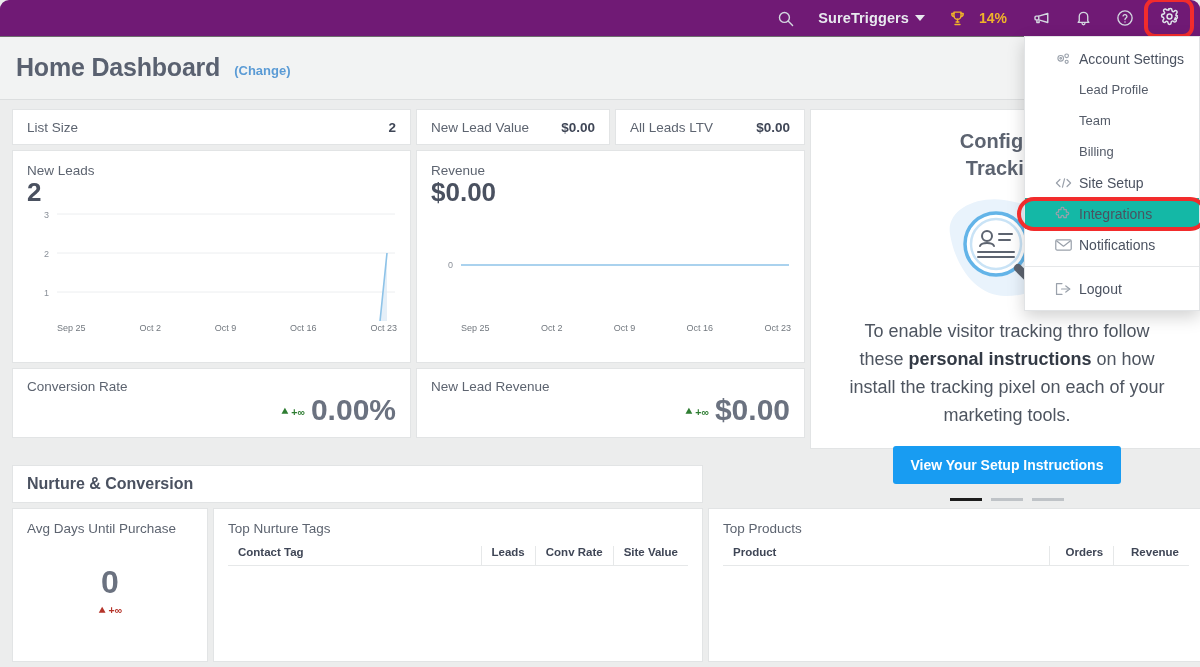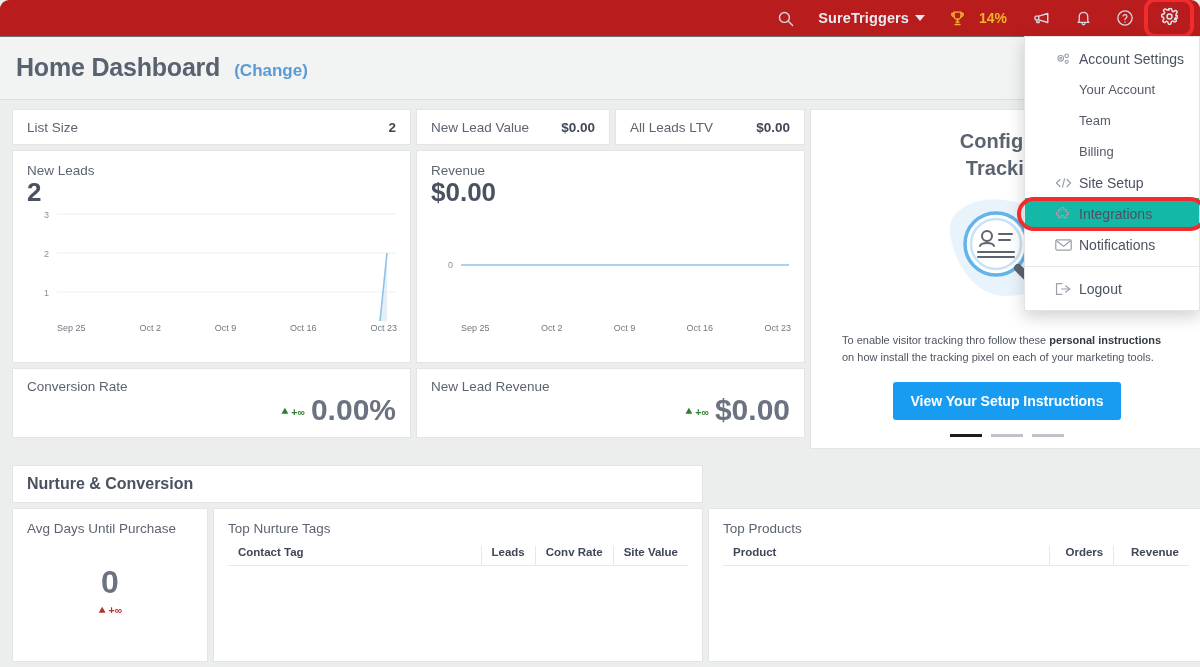--- a/index.html
+++ b/index.html
@@ -14,21 +14,21 @@
     position: relative;
     width: 1200px; height: 667px;
     background: #eceded;
     overflow: hidden;
   }
 
   
   .topbar {
     position: absolute; top: 0; left: 0;
     width: 1200px; height: 36px;
-    background: #b91c1c;
+    background: #701a75;
     border-top-left-radius: 9px;
     border-top-right-radius: 9px;
     display: flex; align-items: center;
     justify-content: flex-end;
     padding-right: 8px;
     box-shadow: 0 1px 0 rgba(0,0,0,.55);
     z-index: 40;
   }
   .tb-item {
     display: flex; align-items: center; justify-content: center;
@@ -74,21 +74,21 @@
     border-bottom: 1px solid #dcdedf;
     display: flex; align-items: center;
     padding: 0 16px;
     z-index: 5;
   }
   .page-title {
     font-size: 25px; font-weight: bold; color: #5a6170;
     letter-spacing: -.2px;
   }
   .change-link {
-    font-size: 17px; color: #5b9bd5; margin-left: 14px; margin-top: 6px;
+    font-size: 13px; color: #5b9bd5; margin-left: 14px; margin-top: 6px;
     font-weight: bold;
   }
   .daterange {
     margin-left: auto;
     height: 32px; min-width: 120px;
     background: #fff; border: 1px solid #d8dadc; border-radius: 3px;
     display: flex; align-items: center; gap: 12px;
     padding: 0 12px;
     font-size: 12.5px; color: #5d6470;
   }
@@ -139,22 +139,22 @@
     width: 402px; height: 340px;
     padding: 18px 22px;
     display: flex; flex-direction: column; align-items: center;
   }
   .promo-h {
     font-size: 20px; font-weight: bold; color: #5c6370;
     text-align: center; line-height: 1.35;
   }
   .promo-art { margin: 10px 0 4px; }
   .promo-p {
-    font-size: 11px; color: #4e5560; text-align: left;
-    line-height: 1.55; max-width: 330px; margin-top: 20px;
+    font-size: 18px; color: #4e5560; text-align: center;
+    line-height: 1.55; max-width: 330px; margin-top: 6px;
   }
   .promo-p b { font-weight: bold; color: #333a45; }
   .promo-btn {
     margin-top: 16px;
     background: #189cf2; color: #fff;
     font-size: 14px; font-weight: bold;
     padding: 11px 18px; border: none; border-radius: 3px;
     cursor: pointer;
   }
   .dots { display: flex; gap: 9px; margin-top: 14px; }
@@ -513,21 +513,21 @@
           <circle cx="8" cy="9" r="4"></circle>
             <circle cx="8" cy="9" r="1.2"></circle>
           <circle cx="16.5" cy="5.5" r="2.6"></circle>
             <circle cx="16.5" cy="14" r="2.2"></circle>
         </svg>
       </span>
       <span>Account Settings</span>
     </div>
 
     <div class="menu-item sub">
-      <span>Your Account</span>
+      <span>Lead Profile</span>
     </div>
     <div class="menu-item sub">
       <span>Team</span>
     </div>
     <div class="menu-item sub">
       <span>Billing</span>
     </div>
 
     <div class="menu-item has-icon">
       <span class="mi-ic">

